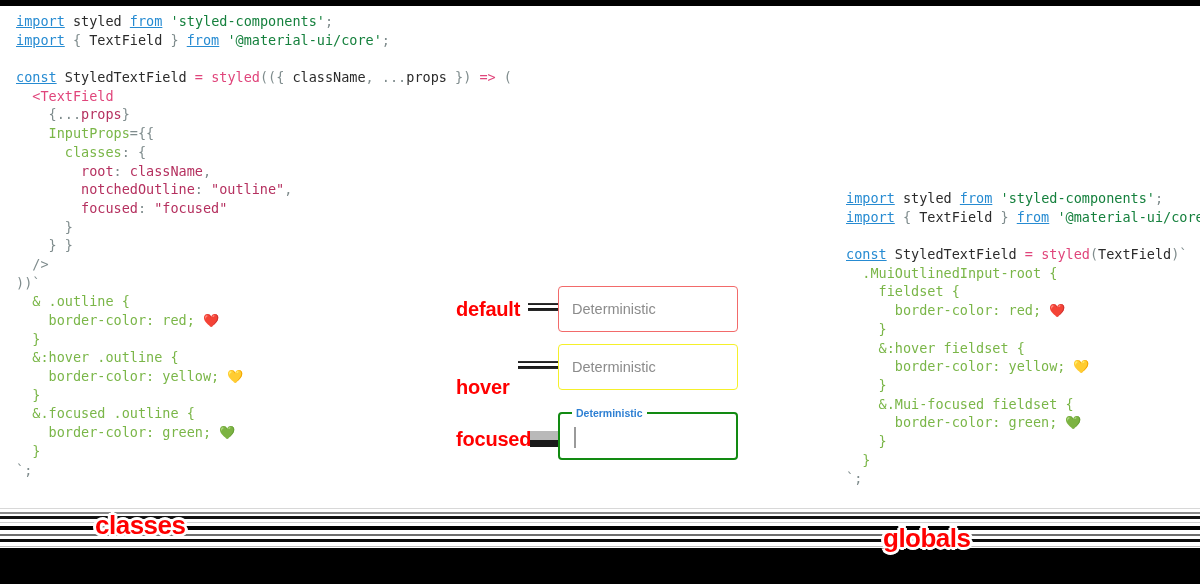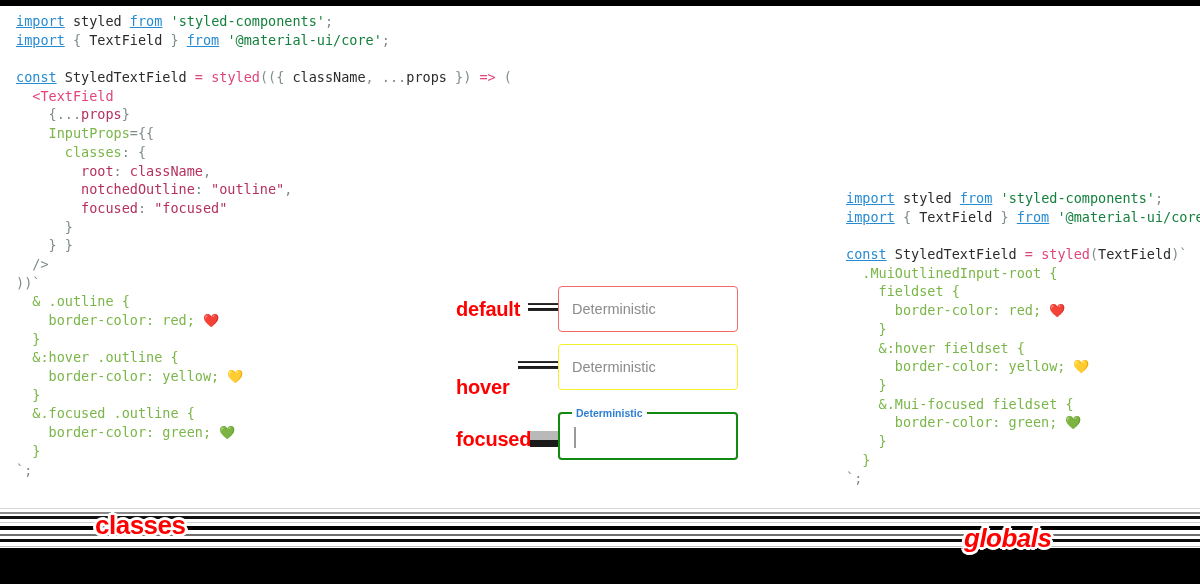--- a/index.html
+++ b/index.html
@@ -168,21 +168,21 @@
     font-size: 26px;
     color: #ff0000;
     letter-spacing: -0.5px;
     text-shadow:
       -2px -2px 0 #fff,  2px -2px 0 #fff,
       -2px  2px 0 #fff,  2px  2px 0 #fff,
       -3px 0 0 #fff, 3px 0 0 #fff, 0 -3px 0 #fff, 0 3px 0 #fff;
     white-space: nowrap;
   }
   .label-classes { left: 95px;  top: 20px; }
-  .label-globals { left: 964px; top: 33px; font-style: italic; }
+  .label-globals { left: 883px; top: 33px; }
 </style>
 </head>
 <body>
 
 <div class="top-bar"></div>
 
 <div class="code code-left" id="code-left"><span class="ln"><span class="t-kw">import</span><span class="t-plain"> </span><span class="t-plain">styled</span><span class="t-plain"> </span><span class="t-kw">from</span><span class="t-plain"> </span><span class="t-str">'styled-components'</span><span class="t-punc">;</span></span><span class="ln"><span class="t-kw">import</span><span class="t-plain"> </span><span class="t-punc">{ </span><span class="t-plain">TextField</span><span class="t-punc"> } </span><span class="t-kw">from</span><span class="t-plain"> </span><span class="t-str">'@material-ui/core'</span><span class="t-punc">;</span></span><span class="ln">&nbsp;</span><span class="ln"><span class="t-kw">const</span><span class="t-plain"> </span><span class="t-plain">StyledTextField</span><span class="t-plain"> </span><span class="t-op">=</span><span class="t-plain"> </span><span class="t-fn">styled</span><span class="t-punc">((</span><span class="t-punc">{ </span><span class="t-plain">className</span><span class="t-punc">, </span><span class="t-punc">...</span><span class="t-plain">props</span><span class="t-punc"> }) </span><span class="t-op">=&gt;</span><span class="t-punc"> (</span></span><span class="ln"><span class="t-plain">  </span><span class="t-fn">&lt;TextField</span></span><span class="ln"><span class="t-plain">    </span><span class="t-punc">{</span><span class="t-punc">...</span><span class="t-prop">props</span><span class="t-punc">}</span></span><span class="ln"><span class="t-plain">    </span><span class="t-css">InputProps</span><span class="t-punc">=</span><span class="t-punc">{{</span></span><span class="ln"><span class="t-plain">      </span><span class="t-css">classes</span><span class="t-punc">: {</span></span><span class="ln"><span class="t-plain">        </span><span class="t-prop">root</span><span class="t-punc">: </span><span class="t-prop">className</span><span class="t-punc">,</span></span><span class="ln"><span class="t-plain">        </span><span class="t-prop">notchedOutline</span><span class="t-punc">: </span><span class="t-prop">"outline"</span><span class="t-punc">,</span></span><span class="ln"><span class="t-plain">        </span><span class="t-prop">focused</span><span class="t-punc">: </span><span class="t-prop">"focused"</span></span><span class="ln"><span class="t-punc">      }</span></span><span class="ln"><span class="t-punc">    } }</span></span><span class="ln"><span class="t-punc">  /&gt;</span></span><span class="ln"><span class="t-punc">))</span><span class="t-tick">`</span></span><span class="ln"><span class="t-plain">  </span><span class="t-css">&amp; .outline {</span></span><span class="ln"><span class="t-plain">    </span><span class="t-css">border-color: red;</span><span class="emoji">  ❤️</span></span><span class="ln"><span class="t-css">  }</span></span><span class="ln"><span class="t-plain">  </span><span class="t-css">&amp;:hover .outline {</span></span><span class="ln"><span class="t-plain">    </span><span class="t-css">border-color: yellow;</span><span class="emoji">  💛</span></span><span class="ln"><span class="t-css">  }</span></span><span class="ln"><span class="t-plain">  </span><span class="t-css">&amp;.focused .outline {</span></span><span class="ln"><span class="t-plain">    </span><span class="t-css">border-color: green;</span><span class="emoji">  💚</span></span><span class="ln"><span class="t-css">  }</span></span><span class="ln"><span class="t-tick">`;</span></span></div>
 
 <div class="code code-right" id="code-right"><span class="ln"><span class="t-kw">import</span><span class="t-plain"> </span><span class="t-plain">styled</span><span class="t-plain"> </span><span class="t-kw">from</span><span class="t-plain"> </span><span class="t-str">'styled-components'</span><span class="t-punc">;</span></span><span class="ln"><span class="t-kw">import</span><span class="t-plain"> </span><span class="t-punc">{ </span><span class="t-plain">TextField</span><span class="t-punc"> } </span><span class="t-kw">from</span><span class="t-plain"> </span><span class="t-str">'@material-ui/core'</span></span><span class="ln">&nbsp;</span><span class="ln"><span class="t-kw">const</span><span class="t-plain"> </span><span class="t-plain">StyledTextField</span><span class="t-plain"> </span><span class="t-op">=</span><span class="t-plain"> </span><span class="t-fn">styled</span><span class="t-punc">(</span><span class="t-plain">TextField</span><span class="t-punc">)</span><span class="t-tick">`</span></span><span class="ln"><span class="t-plain">  </span><span class="t-css">.MuiOutlinedInput-root {</span></span><span class="ln"><span class="t-plain">    </span><span class="t-css">fieldset {</span></span><span class="ln"><span class="t-plain">      </span><span class="t-css">border-color: red;</span><span class="emoji">  ❤️</span></span><span class="ln"><span class="t-css">    }</span></span><span class="ln"><span class="t-plain">    </span><span class="t-css">&amp;:hover fieldset {</span></span><span class="ln"><span class="t-plain">      </span><span class="t-css">border-color: yellow;</span><span class="emoji">  💛</span></span><span class="ln"><span class="t-css">    }</span></span><span class="ln"><span class="t-plain">    </span><span class="t-css">&amp;.Mui-focused fieldset {</span></span><span class="ln"><span class="t-plain">      </span><span class="t-css">border-color: green;</span><span class="emoji">  💚</span></span><span class="ln"><span class="t-css">    }</span></span><span class="ln"><span class="t-css">  }</span></span><span class="ln"><span class="t-tick">`;</span></span></div>
 

